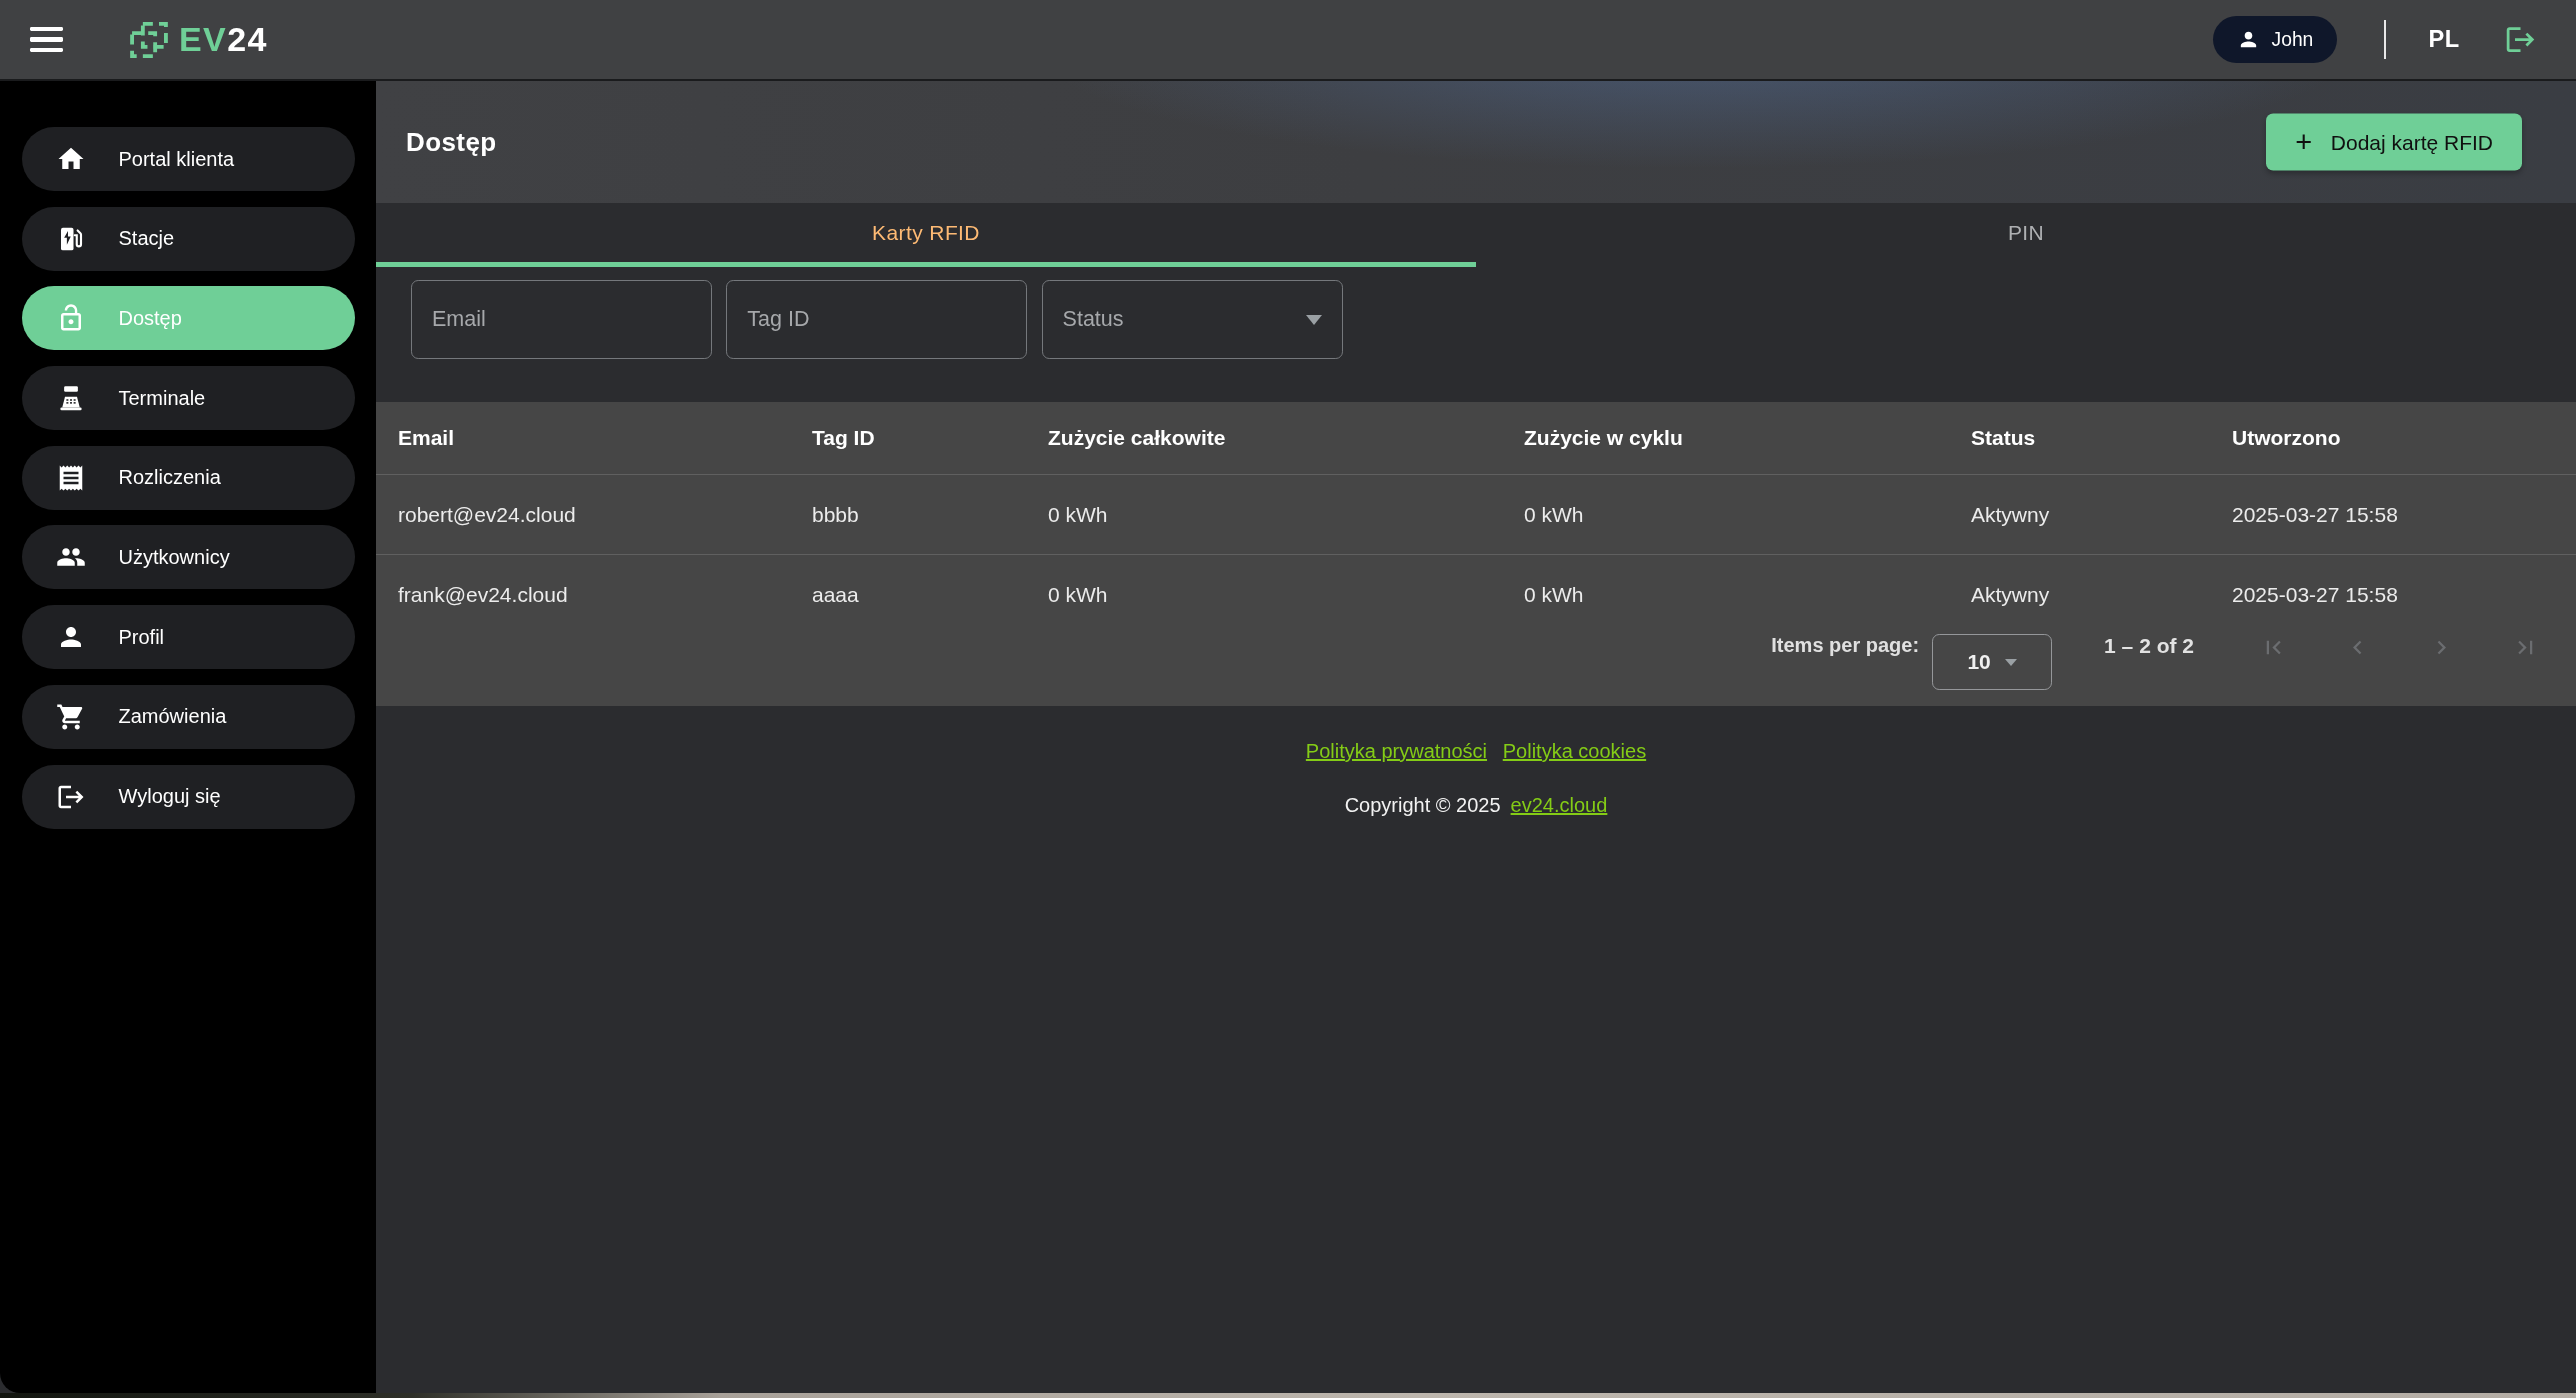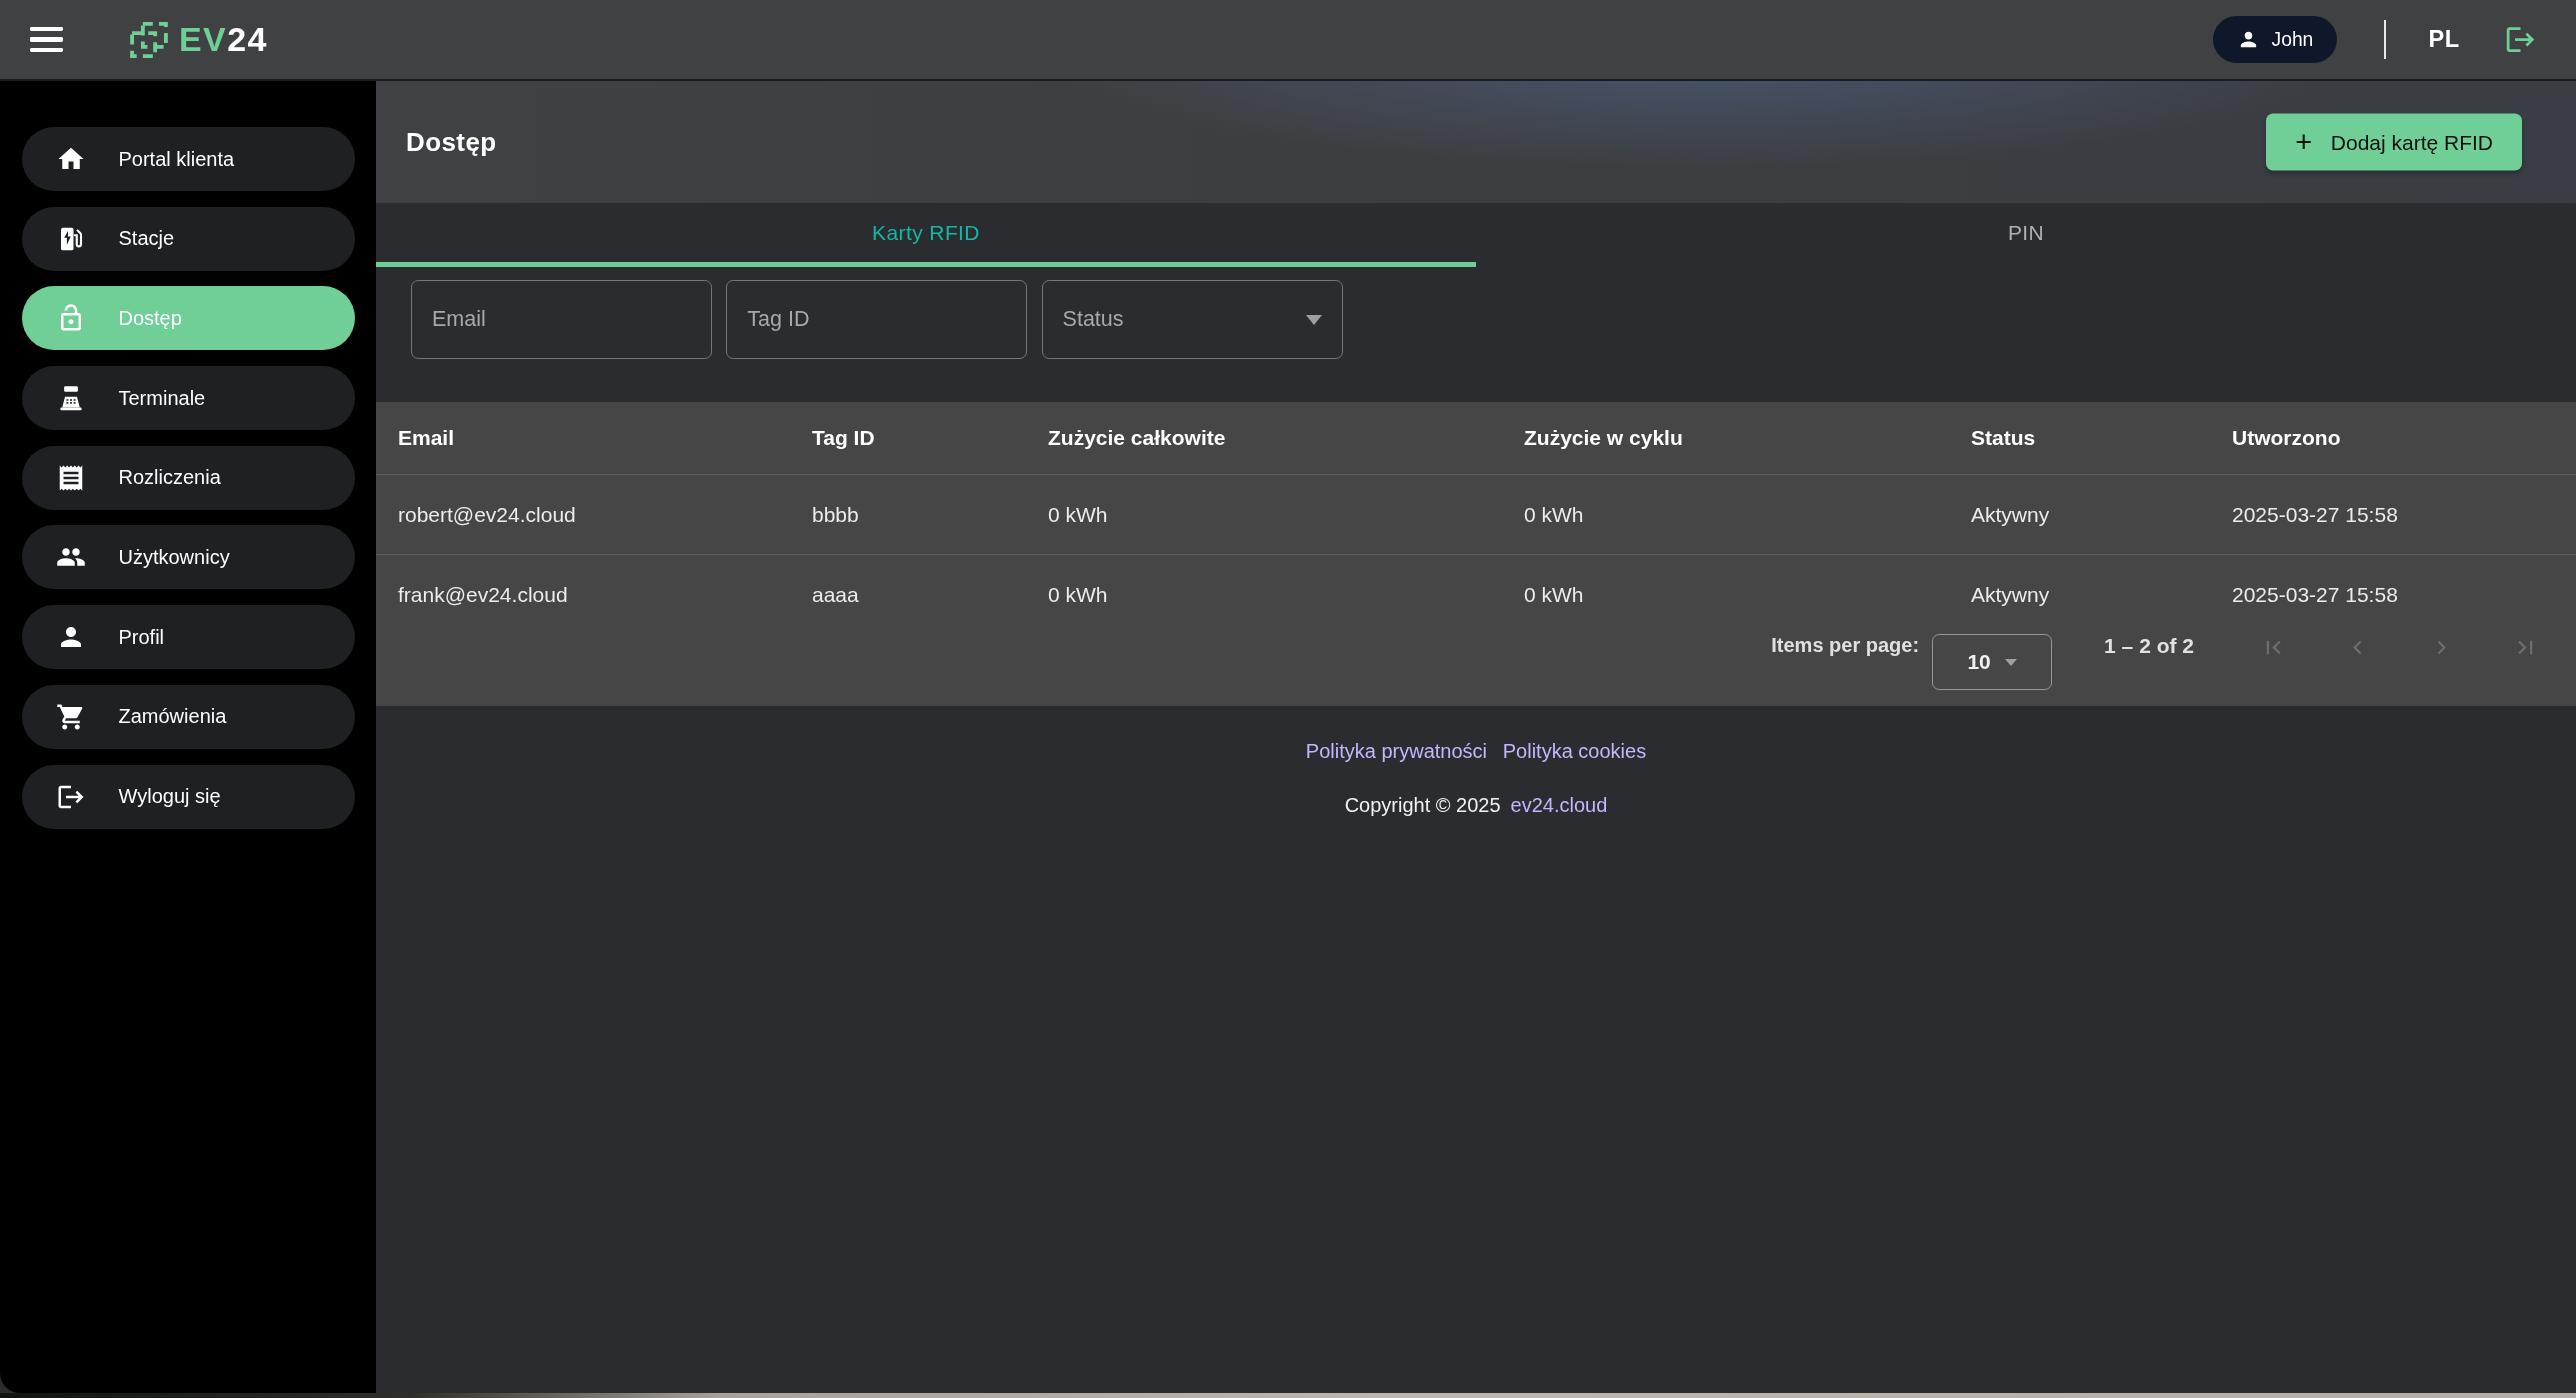--- a/index.html
+++ b/index.html
@@ -50,21 +50,21 @@
   .add-btn { position:absolute; right:54px; top:50%; transform:translateY(-50%);
              height:57px; background:#6fcf97; color:#101010; border:none; border-radius:7.2px;
              display:flex; align-items:center; gap:18.6px; padding:0 29px; font-size:21px;
              font-family:inherit; cursor:pointer; box-shadow:0 2.9px 5.7px rgba(0,0,0,.25); }
   .add-btn .plus { font-size:29px; font-weight:400; line-height:1; }
 
   .tabbar { height:64px; flex:none; display:flex; }
   .tab { width:50%; display:flex; align-items:center; justify-content:center;
          font-size:21px; letter-spacing:0.4px; color:#aeb0b2; cursor:pointer;
          border-bottom:5px solid transparent; }
-  .tab.active { color:#14b8a6; border-bottom-color:#6fcf97; }
+  .tab.active { color:#fdba74; border-bottom-color:#6fcf97; }
 
   .filters { flex:none; margin:13px 0 0 35px; display:flex; gap:14.3px; }
   .filter-box { width:301px; height:79px; border:1.4px solid #75787c; border-radius:7.2px;
                 background:transparent; color:#c9cbcd; font-size:21.5px; padding:0 20px;
                 font-family:inherit; outline:none; }
   .filter-box::placeholder { color:#a6a8ab; opacity:1; }
   .filter-select { width:301px; height:79px; border:1.4px solid #75787c; border-radius:7.2px;
                    display:flex; align-items:center; justify-content:space-between;
                    padding:0 20px; cursor:pointer; }
   .filter-select .sel-label { color:#a6a8ab; font-size:21.5px; }
@@ -88,21 +88,21 @@
                 display:flex; align-items:center; justify-content:center; gap:14px; cursor:pointer; }
   .pag-select .pag-val { color:#f0f0f0; font-size:21px; }
   .pag-select .caret { border-left-width:6.4px; border-right-width:6.4px; border-top-width:7.9px; }
   .pag-range { color:#e2e2e2; font-size:21px; margin:0 0 0 52px; }
   .pag-icons { display:flex; align-items:center; gap:57px; margin-left:66px; }
   .pag-icons svg { width:27px; height:27px; fill:#6b6d70; cursor:pointer; }
 
   
   .page-footer { flex:none; margin-top:34px; text-align:center; }
   .footer-links { display:flex; justify-content:center; gap:15.7px; }
-  .page-footer a { color:#c4b5fd; font-size:20px; cursor:pointer; }
+  .page-footer a { color:#84cc16; font-size:20px; text-decoration:underline; cursor:pointer; }
   .copyright-line { margin-top:31px; color:#f2f2f2; font-size:20px; }
   .copyright-line a { margin-left:10px; }
 
   .bottom-strip { height:5px; flex:none;
     background:linear-gradient(90deg,#12150f 0%,#2e2f28 16%,#a8a199 28%,#bdb6ad 55%,#b4ada5 100%); }
 </style>
 </head>
 <body>
 
 <div class="app">

